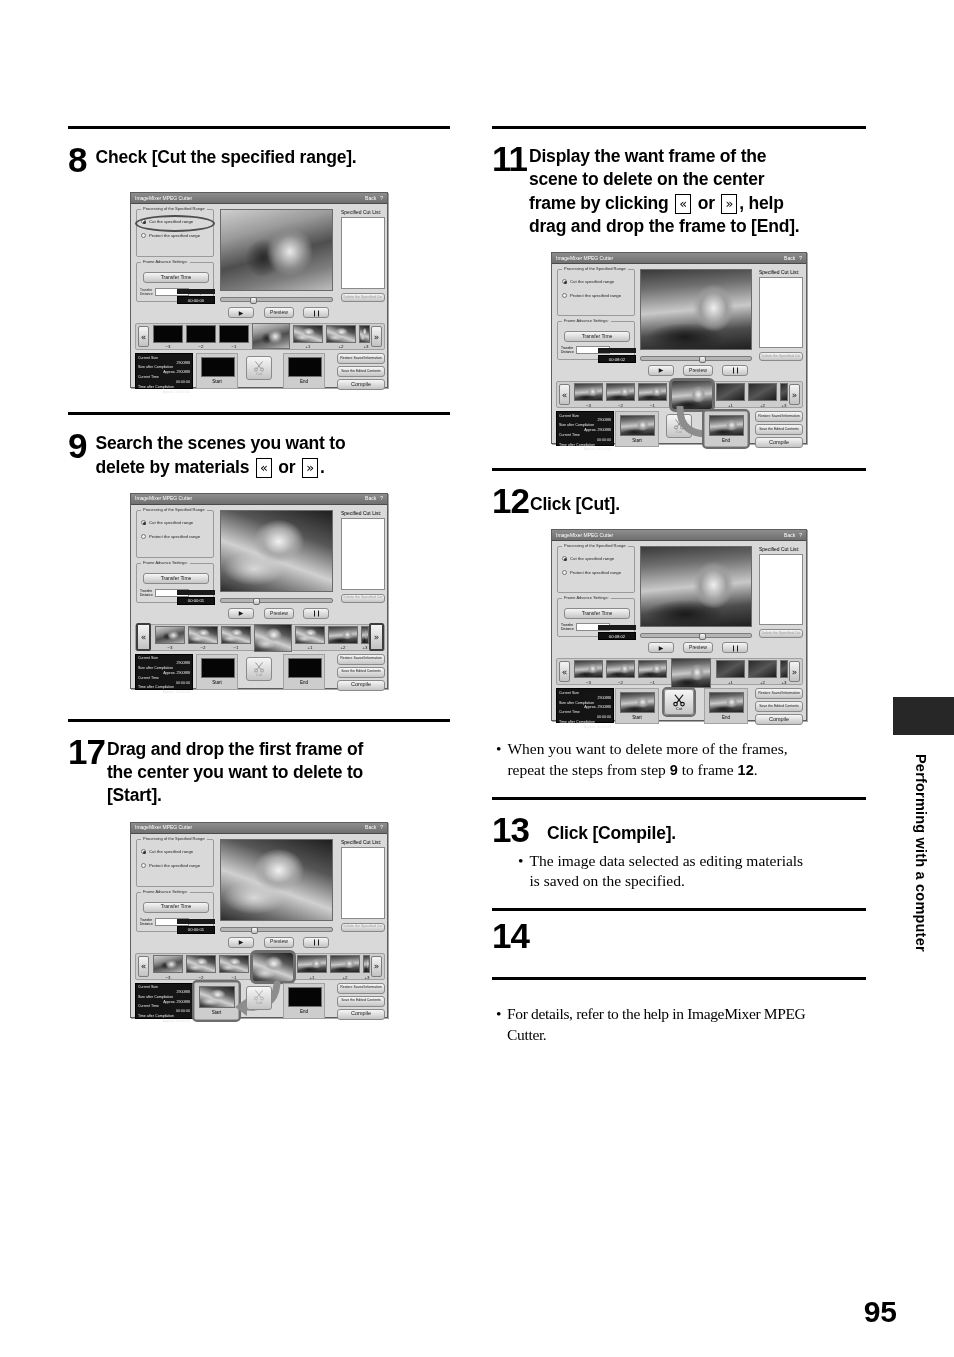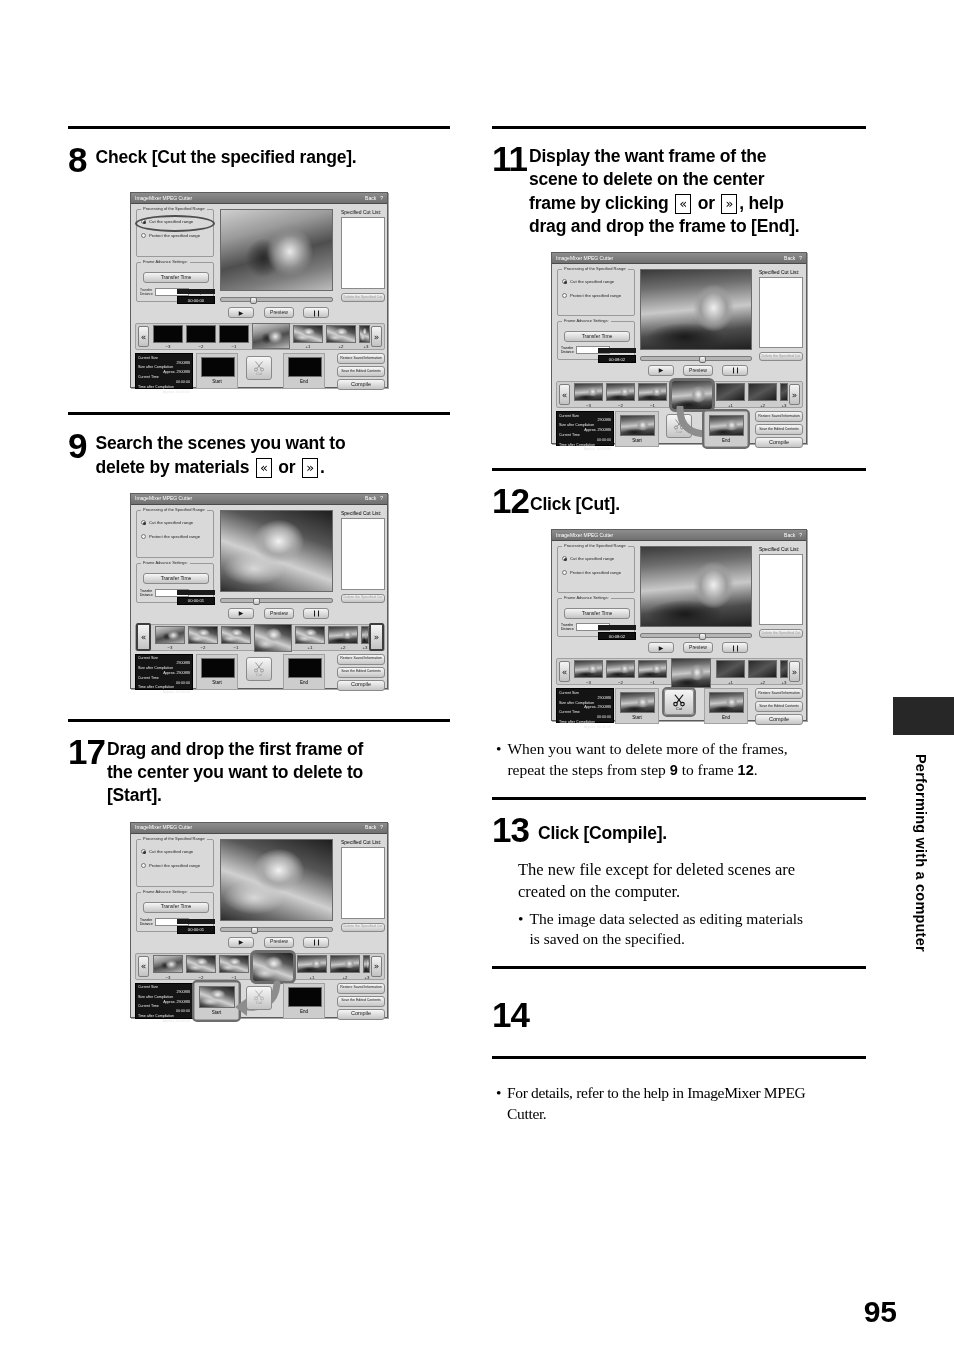--- a/index.html
+++ b/index.html
@@ -953,40 +953,36 @@
         <span>repeat the steps from step</span>
         <b>9</b>
         <span>to frame</span>
         <b>12</b><span>.</span>
       </span>
     </div>
 
     <div class="rule" style="margin-top:16px;"></div>
 
     <div class="step" style="margin-top:13px;">
-      <span class="step-num" style="margin-right:9px;">13</span>
+      <span class="step-num" style="margin-right:18px;">13</span>
       <span class="step-text" style="padding-top:9px;">Click [Compile].</span>
     </div>
 
-    <div class="body-text" style="margin-top:13px; padding-left:26px;">
-      <span>The new file except for deleted scenes are</span><br>
-      <span>created on the computer.</span>
-    </div>
 
     <div class="bullet" style="margin-top:5px; padding-left:26px;">
       <span class="dot">•</span>
       <span>
         <span>The image data selected as editing materials</span><br>
         <span>is saved on the specified.</span>
       </span>
     </div>
 
     <div class="rule" style="margin-top:16px;"></div>
 
-    <div class="step" style="margin-top:29px;gap:42px;">
+    <div class="step" style="margin-top:8px;gap:42px;">
       <span class="step-num" style="margin-right:0px;">14</span>
     </div>
 
     <div class="rule" style="margin-top:25px;"></div>
 
     <div class="bullet tight" style="margin-top:24px; padding-left:4px;">
       <span class="dot">•</span>
       <span>
         <span>For details, refer to the help in ImageMixer MPEG</span><br>
         <span>Cutter.</span>

